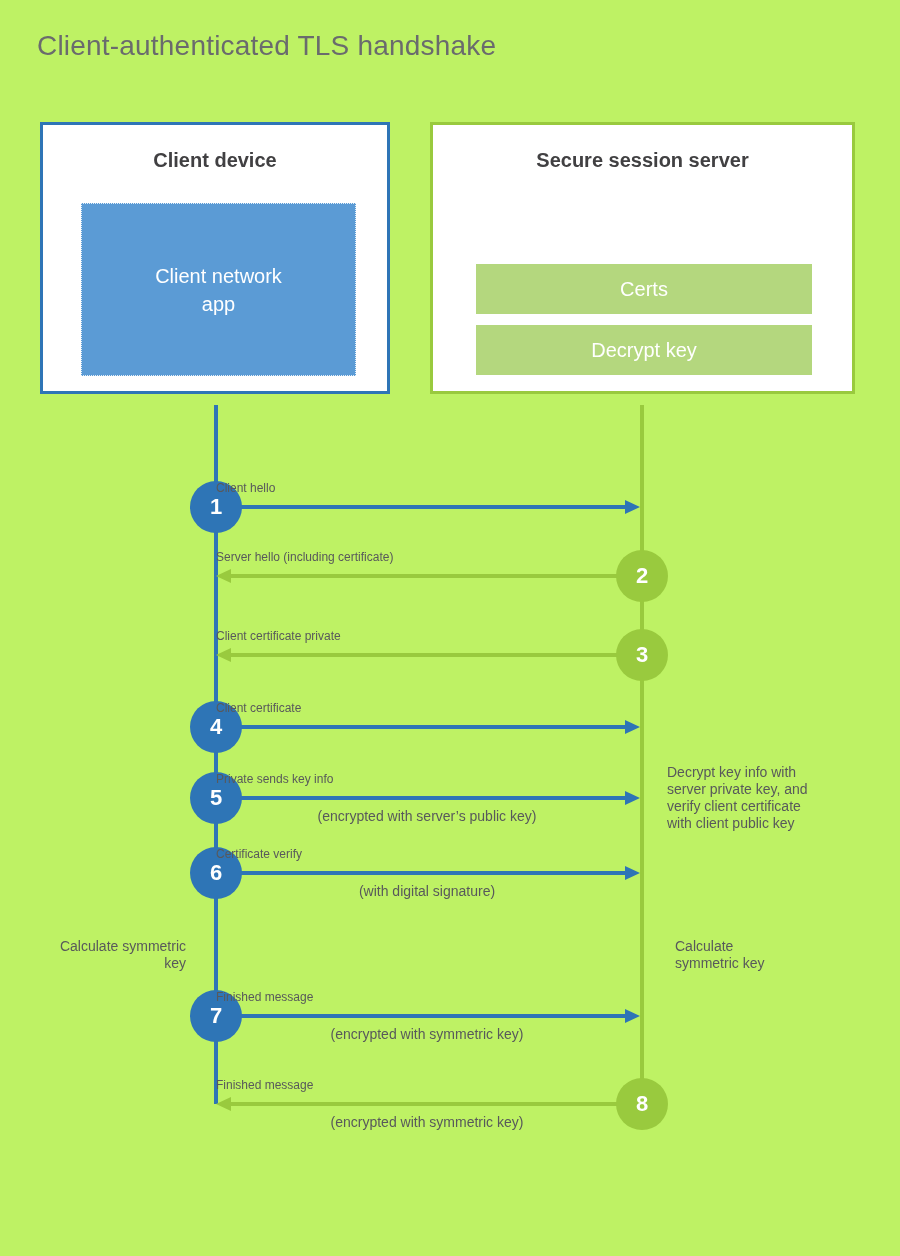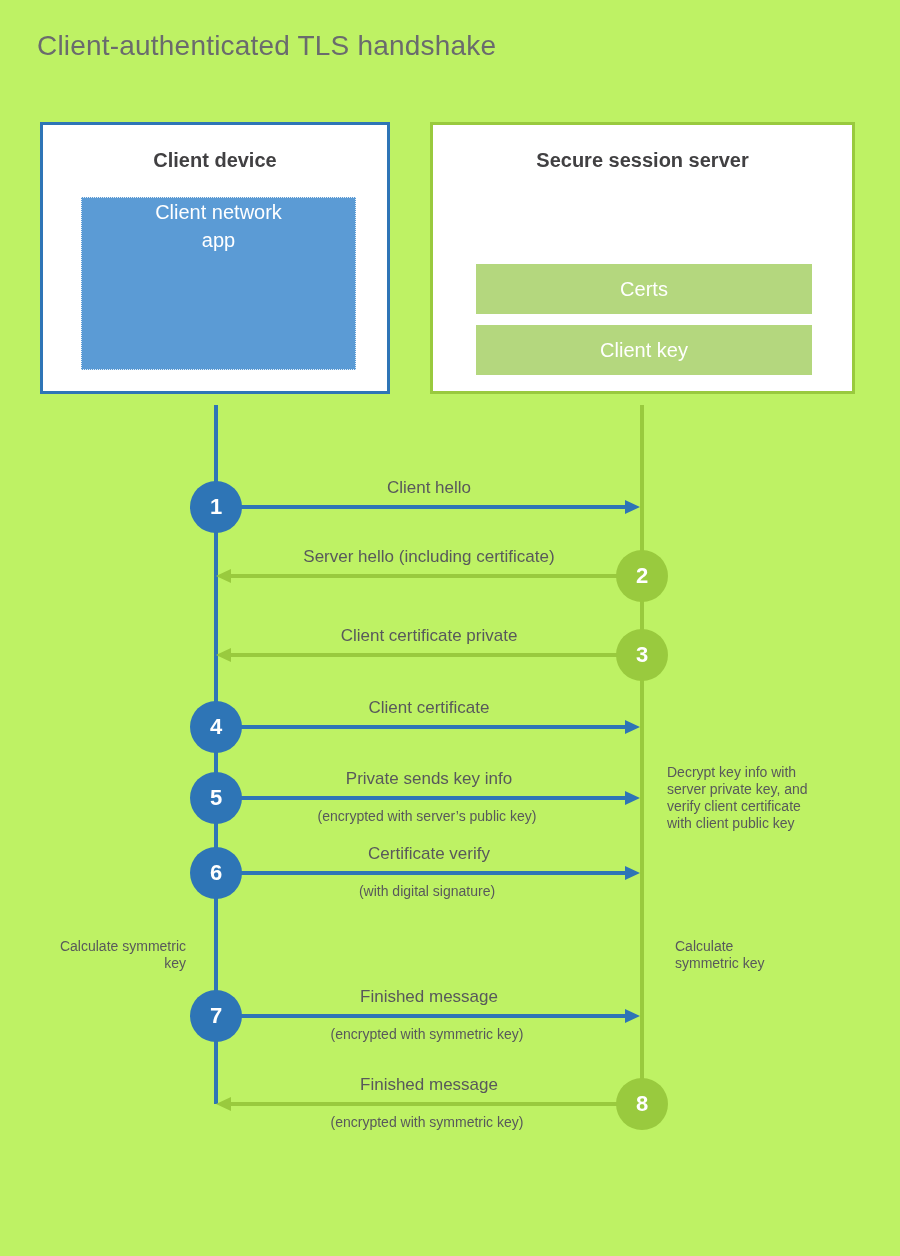--- a/index.html
+++ b/index.html
@@ -24,24 +24,24 @@
 
   .actor-box{position:absolute;top:122px;height:272px;background:#fff;}
   .actor-box.client{left:40px;width:350px;border:3px solid var(--blue);}
   .actor-box.server{left:430px;width:425px;border:3px solid var(--green);}
   .actor-title{
     margin-top:24px;text-align:center;
     font-size:20px;font-weight:bold;color:var(--text-dark);
   }
 
   .app-box{
-    position:absolute;left:38px;top:72px;width:275px;height:173px;
+    position:absolute;left:38px;top:78px;width:275px;height:173px;
     background:var(--blue-light);
     border:1px dotted rgba(255,255,255,.85);
-    display:flex;justify-content:center;
+    display:flex;align-items:center;justify-content:center;
   }
   .app-box span{
     display:block;max-width:160px;text-align:center;
     color:#ffffff;font-size:20px;line-height:28px;
   }
 
   .module-bar{
     position:absolute;left:43px;width:336px;height:50px;
     background:var(--green-light);
     display:flex;align-items:center;justify-content:center;
@@ -63,22 +63,22 @@
   .ahead.right.blue{border-left:15px solid var(--blue);}
   .ahead.left.green{border-right:15px solid var(--green);}
   .step-circle{
     position:absolute;width:52px;height:52px;border-radius:50%;
     display:flex;align-items:center;justify-content:center;
     color:#ffffff;font-size:22px;font-weight:bold;
   }
   .step-circle.blue{background:var(--blue);}
   .step-circle.green{background:var(--green);}
   .step-label{
-    position:absolute;left:216px;width:426px;text-align:center;
-    font-size:17px;line-height:20px;color:var(--text-gray);
+    position:absolute;left:216px;width:426px;text-align:left;
+    font-size:12px;line-height:20px;color:var(--text-gray);
   }
   .step-sublabel{
     position:absolute;left:214px;width:426px;text-align:center;
     font-size:14px;line-height:17px;color:var(--text-gray);
   }
 
   .side-note{
     position:absolute;font-size:14px;line-height:17px;color:var(--text-gray);
   }
   .note-decrypt{left:667px;top:764px;width:158px;text-align:left;}
@@ -95,21 +95,21 @@
   <div class="actor-box client">
     <div class="actor-title">Client device</div>
     <div class="app-box">
       <span>Client network app</span>
     </div>
   </div>
 
   <div class="actor-box server">
     <div class="actor-title">Secure session server</div>
     <div class="module-bar m1">Certs</div>
-    <div class="module-bar m2">Client key</div>
+    <div class="module-bar m2">Decrypt key</div>
   </div>
 
   <div class="vline blue"></div>
   <div class="vline green"></div>
 
   <div>
       <div class="shaft blue" style="top: 505px; left: 216px; width: 409px;"></div>
       <div class="ahead right blue" style="top: 500px; left: 625px;"></div>
       <div class="step-circle blue" style="left: 190px; top: 481px;">1</div>
       <div class="step-label" style="top: 478px;">Client hello</div>

